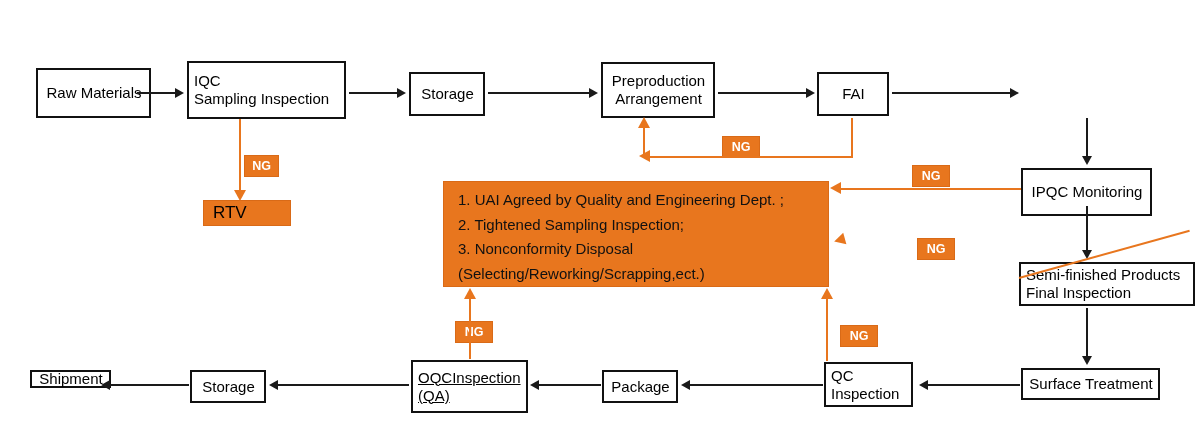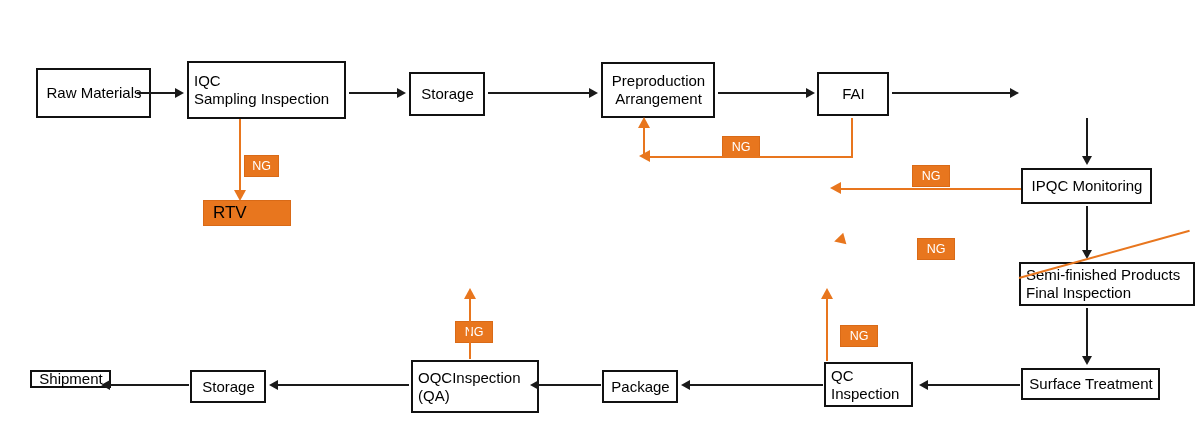--- a/index.html
+++ b/index.html
@@ -48,20 +48,21 @@
     font-size:17px;
     display:flex;
     align-items:center;
     padding-left:9px;
   }
   .ng{
     color:#fff;
     font-size:12.5px;
     justify-content:center;
     padding-left:0;
+    font-weight:bold;
   }
 
   
   .panel{
     position:absolute;
     box-sizing:border-box;
     background:#E8761E;
     border:1px solid #D96A17;
     color:#111;
     font-size:15px;
@@ -100,41 +101,45 @@
 Sampling Inspection</div>
 
   <div class="node center-txt" style="left:409px;top:72px;width:76px;height:44px;">Storage</div>
 
   <div class="node center-txt" style="left:601px;top:62px;width:114px;height:56px;">Preproduction
 Arrangement</div>
 
   <div class="node center-txt" style="left:817px;top:72px;width:72px;height:44px;">FAI</div>
 
 
-  <div class="node center-txt" style="left:1021px;top:168px;width:131px;height:36px;">IPQC Monitoring</div>
+  <div class="node center-txt" style="left:1021px;top:168px;width:131px;height:48px;">IPQC Monitoring</div>
 
   <div class="node left-txt" style="left:1019px;top:262px;width:176px;height:44px;">Semi-finished Products
 Final Inspection</div>
 
   <div class="node center-txt" style="left:1021px;top:368px;width:139px;height:32px;">Surface Treatment</div>
 
   <div class="node left-txt" style="left:824px;top:362px;width:89px;height:45px;">QC
 Inspection</div>
 
   <div class="node center-txt" style="left:602px;top:370px;width:76px;height:33px;">Package</div>
 
-  <div class="node left-txt" style="left:411px;top:360px;width:128px;height:53px;">OQCInspection
+  <div class="node left-txt" style="left:411px;top:360px;width:117px;height:53px;text-decoration:underline;">OQCInspection
 (QA)</div>
 
   <div class="node center-txt" style="left:190px;top:370px;width:76px;height:33px;">Storage</div>
 
   <div class="node center-txt" style="left:18px;top:370px;width:81px;height:18px;margin-left:12px;">Shipment</div>
 
   <div class="obox" style="left:203px;top:200px;width:88px;height:26px;">RTV</div>
 
+  <div class="panel" style="left:443px;top:181px;width:386px;height:106px;">1. UAI Agreed by Quality and Engineering Dept. ;
+2. Tightened Sampling Inspection;
+3. Nonconformity Disposal
+(Selecting/Reworking/Scrapping,ect.)</div>
 
   <div class="obox ng" style="left:244px;top:155px;width:35px;height:22px;">NG</div>
 
   <div class="obox ng" style="left:722px;top:136px;width:38px;height:22px;">NG</div>
 
   <div class="obox ng" style="left:912px;top:165px;width:38px;height:22px;">NG</div>
 
   <div class="obox ng" style="left:917px;top:238px;width:38px;height:22px;">NG</div>
 
   <div class="obox ng" style="left:840px;top:325px;width:38px;height:22px;">NG</div>

